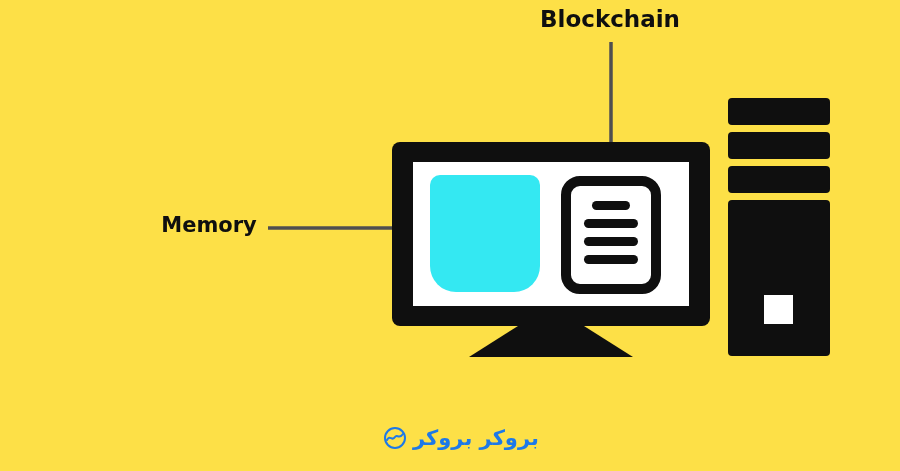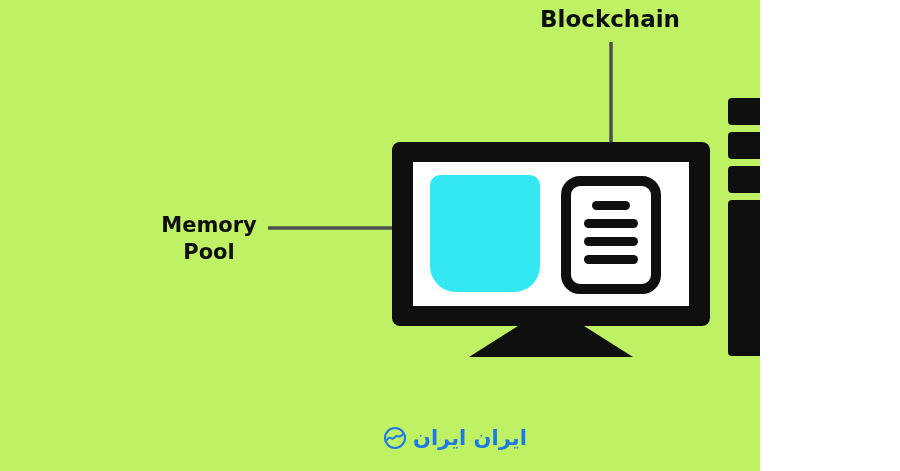--- a/index.html
+++ b/index.html
@@ -1,20 +1,20 @@
 <!DOCTYPE html>
 <html style="--ink: #0f0f0f; --pool: #34e8f2; --arrow: #4f4f4f; --brand-blue: #1d79e8;"><head>
 <meta charset="utf-8">
 <style>
   html, body { margin: 0; padding: 0; background: #ffffff; }
   .stage {
     position: relative;
-    width: 760px;
+    width: 900px;
     height: 471px;
-    background: #bef264;
+    background: #fde047;
     overflow: hidden;
     font-family: "DejaVu Sans", sans-serif;
   }
   .diagram-svg {
     position: absolute;
     inset: 0;
   }
   .label {
     position: absolute;
     color: var(--ink, #0f0f0f);
@@ -89,25 +89,24 @@
       <rect x="728" y="166" width="102" height="27" rx="4" style="fill:var(--ink,#0f0f0f)"></rect>
       <rect x="728" y="200" width="102" height="156" rx="4" style="fill:var(--ink,#0f0f0f)"></rect>
       <rect x="764" y="295" width="29" height="29" style="fill:#ffffff"></rect>
     </g>
   </svg>
 
   <div class="label label-blockchain">Blockchain</div>
 
   <div class="label label-memory">
     <div>Memory</div>
-    <div>Pool</div>
   </div>
 
 
   <div class="watermark">
     <svg width="24" height="24" viewBox="0 0 24 24">
       <circle cx="12" cy="12" r="10" style="fill:none;stroke:var(--brand-blue,#1d79e8);stroke-width:2"></circle>
       <path d="M4,14 C7,8 9,16 12,11 C14,7.5 16,14 20,8" style="fill:none;stroke:var(--brand-blue,#1d79e8);stroke-width:2;stroke-linecap:round"></path>
     </svg>
-    <span class="watermark-text">ایران ایران</span>
+    <span class="watermark-text">بروکر بروکر</span>
   </div>
 
 </div>
 
 </body></html>

